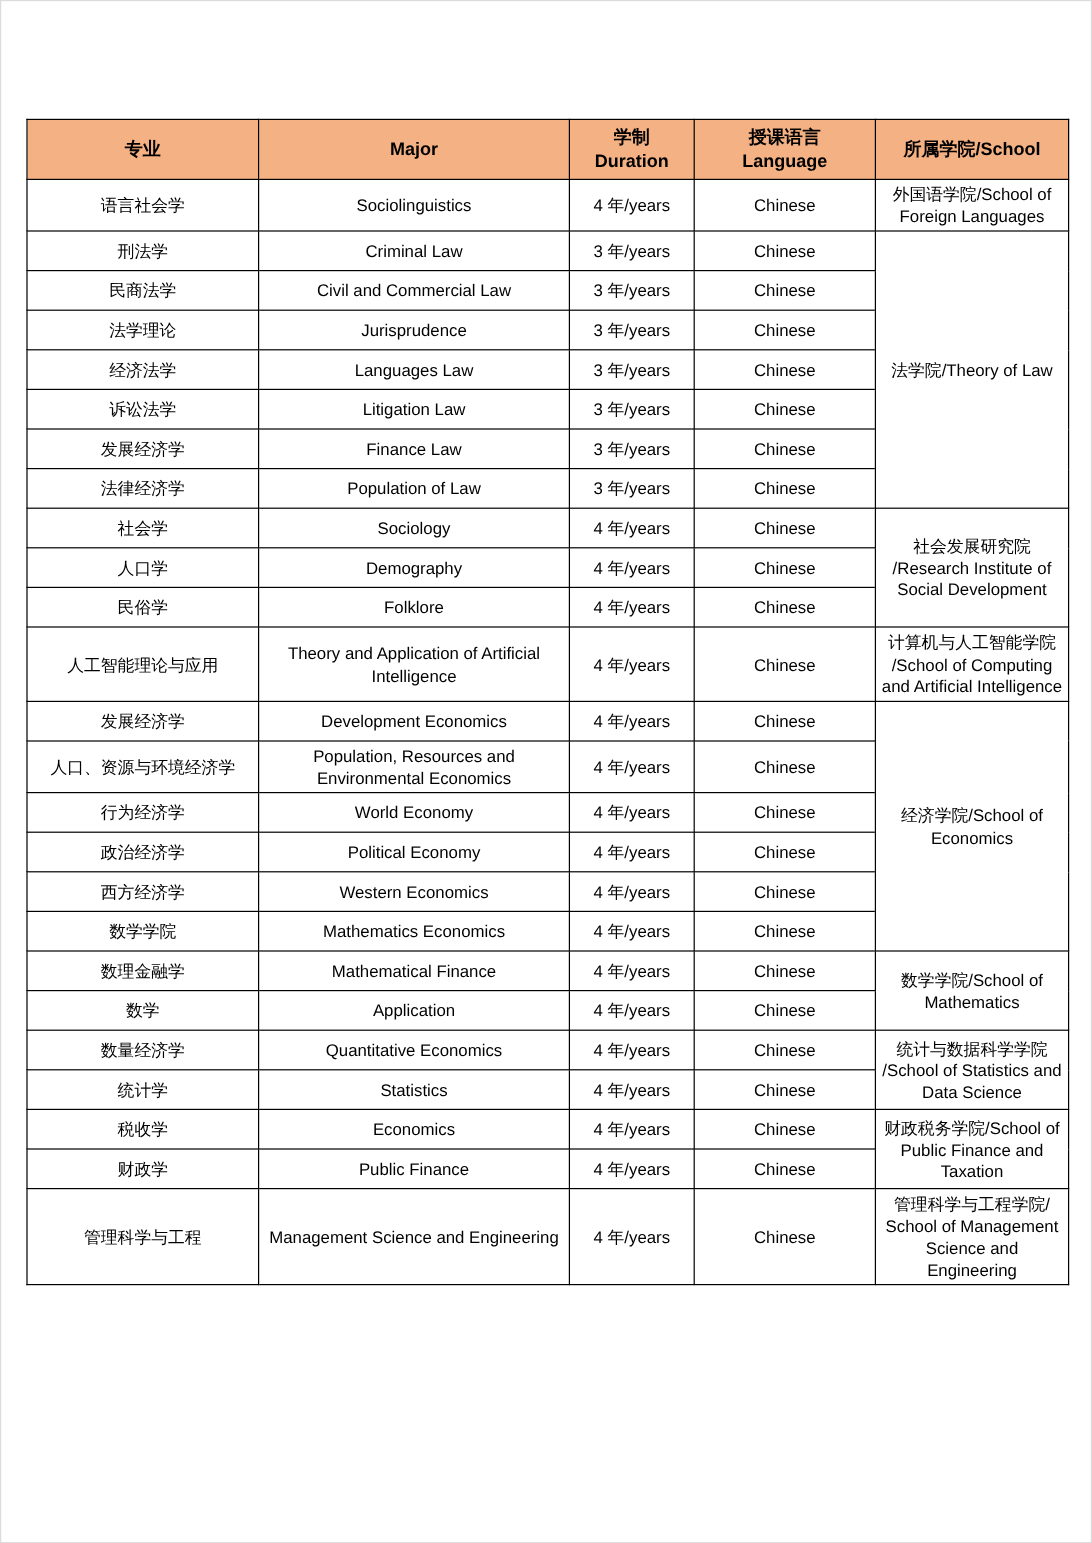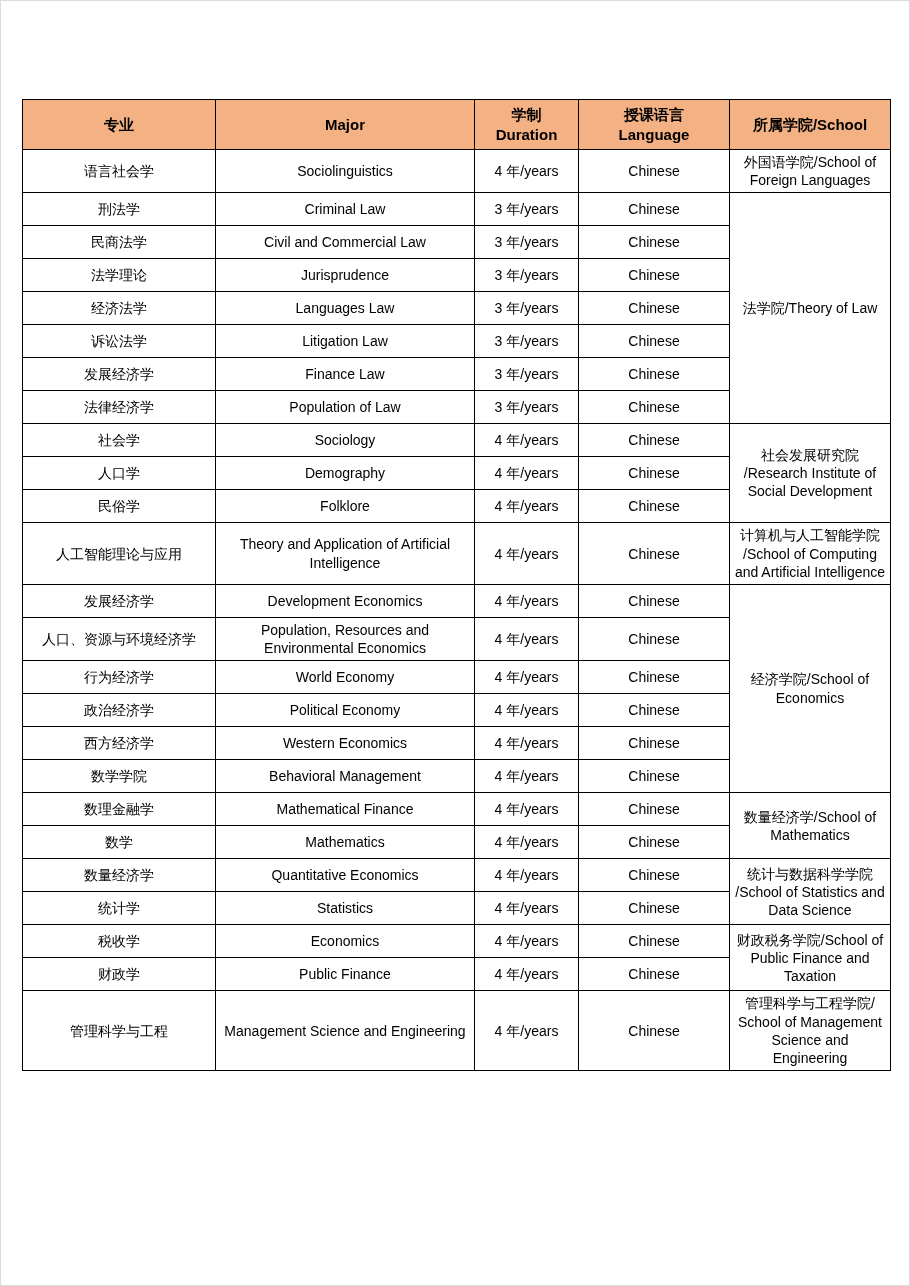--- a/index.html
+++ b/index.html
@@ -212,34 +212,34 @@
             <td>Chinese</td>
           </tr>
           <tr>
             <td>西方经济学</td>
             <td>Western Economics</td>
             <td>4 年/years</td>
             <td>Chinese</td>
           </tr>
           <tr>
             <td>数学学院</td>
-            <td>Behavioral Management</td>
+            <td>Mathematics Economics</td>
             <td>4 年/years</td>
             <td>Chinese</td>
           </tr>
           <tr>
             <td>数理金融学</td>
             <td>Mathematical Finance</td>
             <td>4 年/years</td>
             <td>Chinese</td>
-            <td rowspan="2">数量经济学/School of Mathematics</td>
+            <td rowspan="2">数学学院/School of Mathematics</td>
           </tr>
           <tr>
             <td>数学</td>
-            <td>Mathematics</td>
+            <td>Application</td>
             <td>4 年/years</td>
             <td>Chinese</td>
           </tr>
           <tr>
             <td>数量经济学</td>
             <td>Quantitative Economics</td>
             <td>4 年/years</td>
             <td>Chinese</td>
             <td rowspan="2">统计与数据科学学院 /School of Statistics and Data Science</td>
           </tr>

